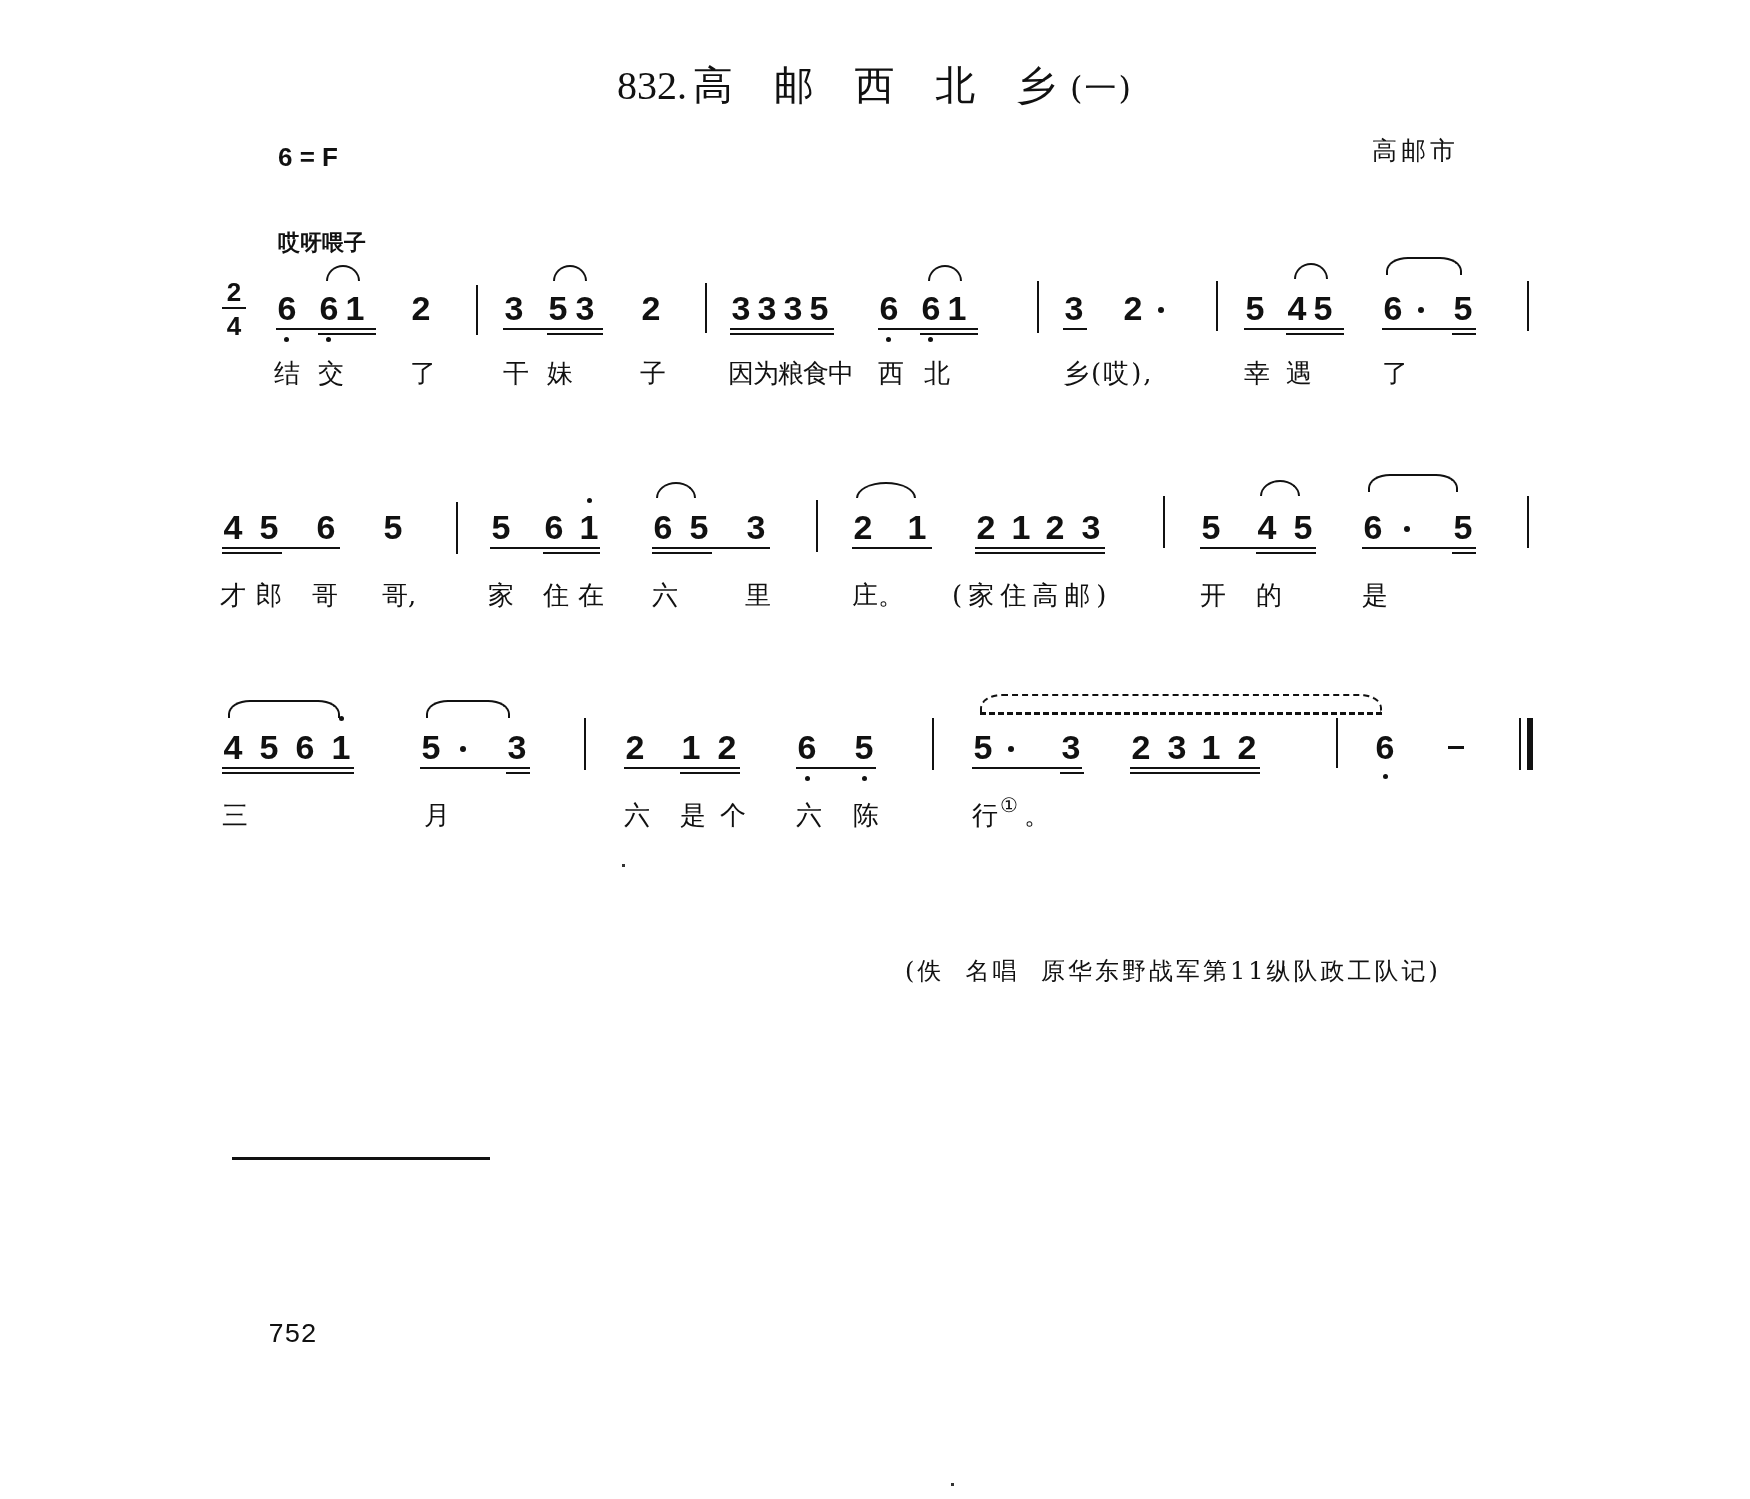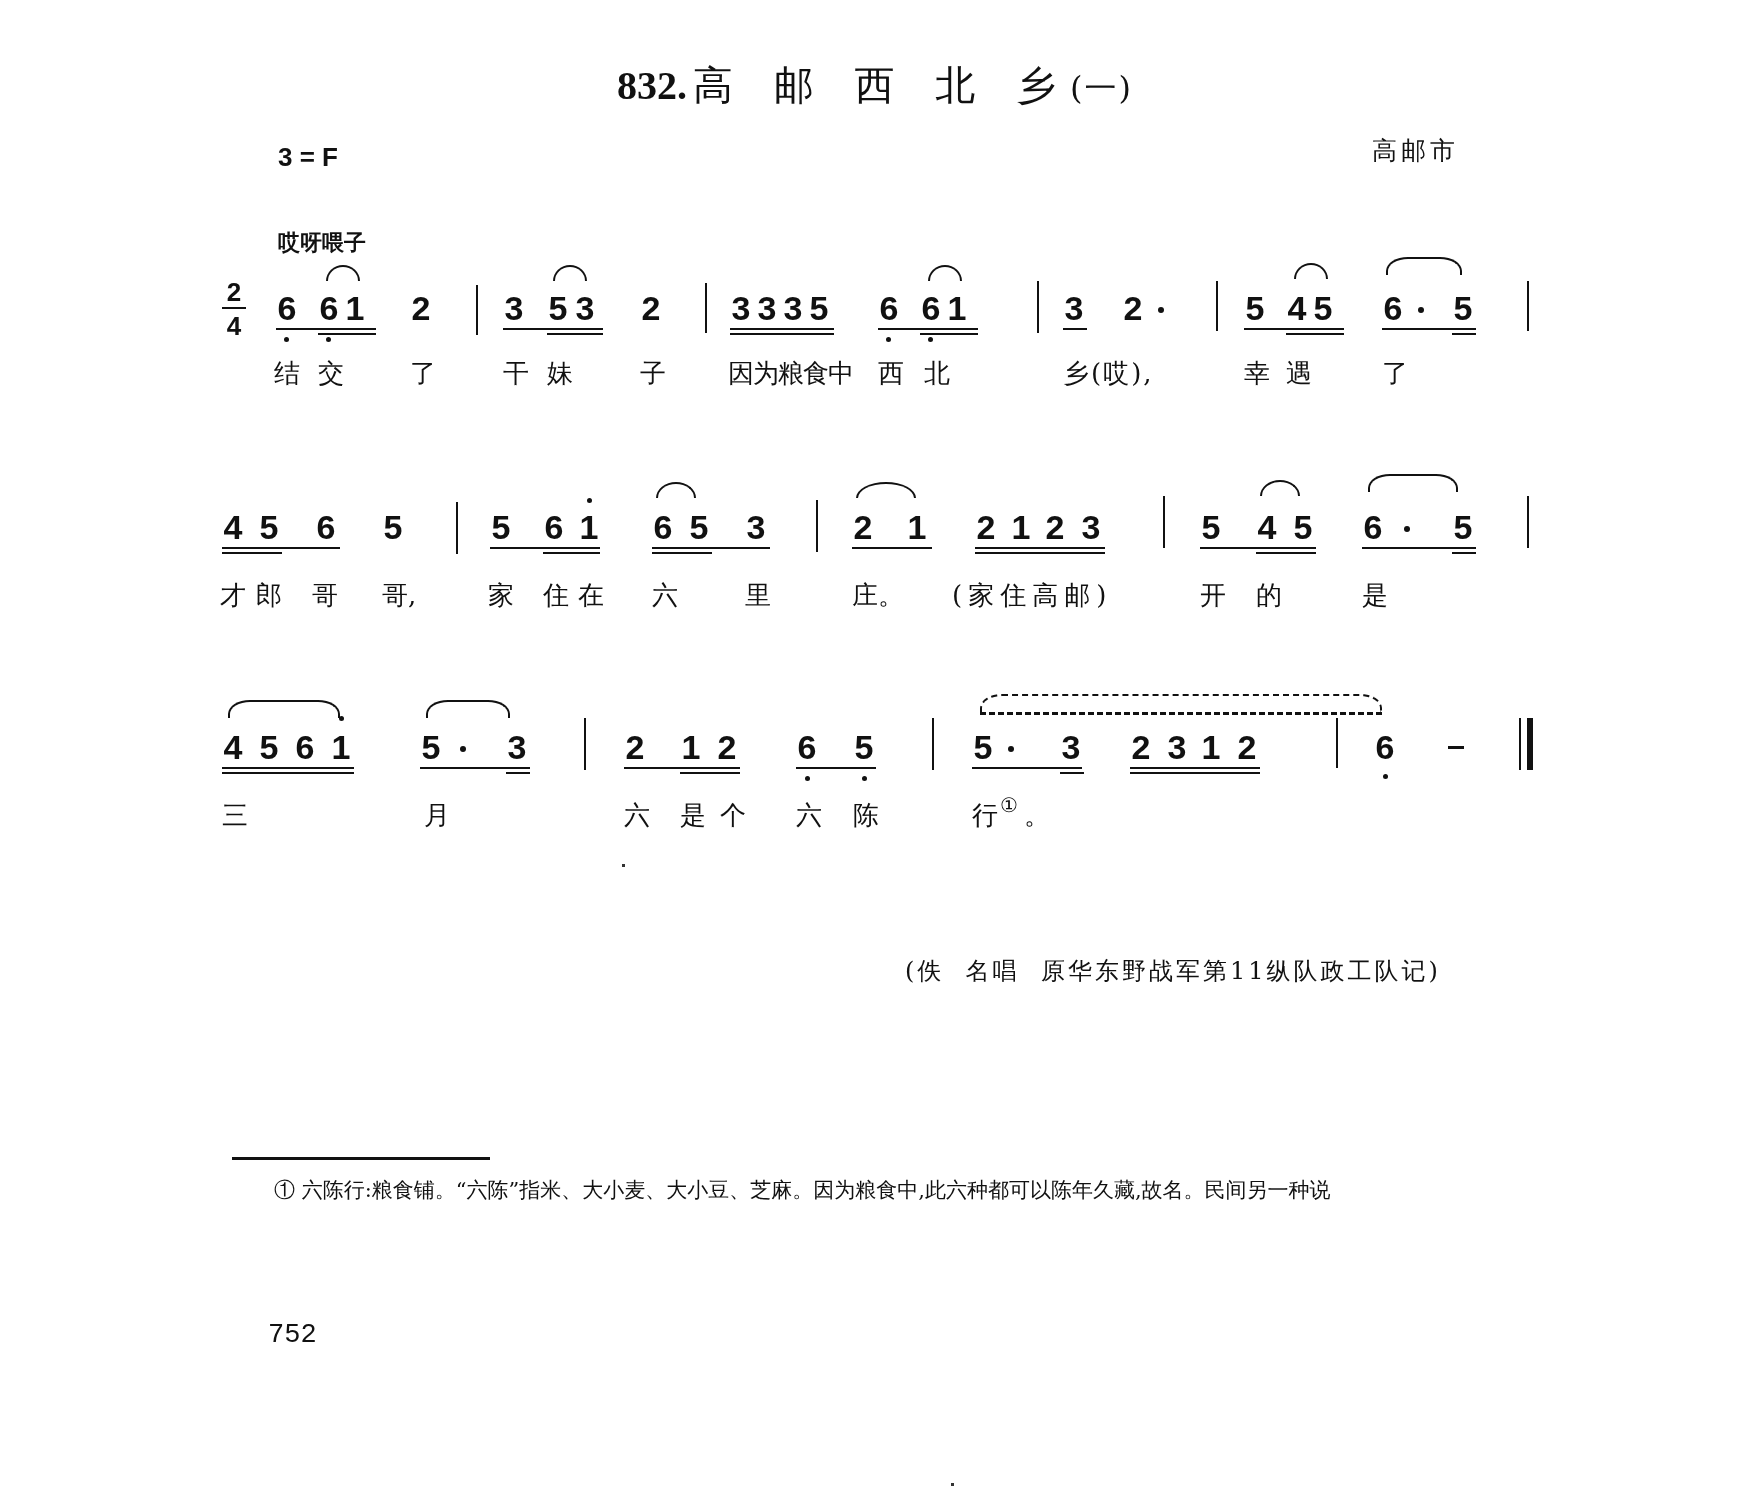--- a/index.html
+++ b/index.html
@@ -5,21 +5,21 @@
   html, body { margin: 0; padding: 0; background: #ffffff; }
   body {
     width: 1750px; height: 1499px; position: relative; overflow: hidden;
     font-family: "DejaVu Serif", "Liberation Serif", serif; color: #111;
   }
   .abs { position: absolute; }
   .title {
     left: 0; width: 1750px; top: 58px; text-align: center;
     font-size: 40px; letter-spacing: 14px; font-weight: normal;
   }
-  .title .num { font-family: "Liberation Serif", serif; font-weight: bold; letter-spacing: 0; margin-right: 6px; }
+  .title .num { font-family: "Liberation Serif", serif; font-weight: normal; letter-spacing: 0; margin-right: 6px; }
   .key { left: 278px; top: 142px; font-family: "Liberation Sans", sans-serif; font-size: 26px; font-weight: bold; }
   .region { left: 1372px; top: 134px; font-size: 25px; letter-spacing: 4px; }
   .tempo { left: 278px; top: 228px; font-size: 22px; font-weight: bold; }
 
   .staff { left: 0; width: 1750px; height: 150px; }
   .note {
     position: absolute; font-family: "Liberation Sans", sans-serif; font-weight: bold;
     font-size: 34px; line-height: 34px; width: 22px; text-align: center;
   }
   .dot-below { position: absolute; width: 5px; height: 5px; background: #111; border-radius: 50%; }
@@ -48,21 +48,21 @@
   .footnote .fn1 { display: block; text-indent: 44px; }
   .page-num { left: 268px; top: 1320px; font-family: "Liberation Mono", monospace; font-size: 27px; }
   .speck { left: 951px; top: 1483px; width: 3px; height: 3px; background: #333; }
 </style>
 </head>
 <body>
 
 <div class="abs title">
   <span class="num">832.</span><span>高 邮 西 北 乡</span><span style="letter-spacing:2px;font-size:32px;">(一)</span>
 </div>
-<div class="abs key">3 = F</div>
+<div class="abs key">6 = F</div>
 <div class="abs region">高邮市</div>
 <div class="abs tempo">哎呀喂子</div>
 
 <div class="abs staff" style="top:255px;">
 
   <div class="timesig" style="left:222px; top:22px;">2</div>
   <div class="timesig-line" style="left:222px; top:52px;"></div>
   <div class="timesig" style="left:222px; top:56px;">4</div>
 
   <span class="note" style="left:276px; top:36px;">6</span>
@@ -268,17 +268,16 @@
   <span class="lyric" style="left:972px; top:800px;">行</span>
   <span class="lyric" style="left:1000px; top:790px; font-size:20px;">①</span>
   <span class="lyric" style="left:1024px; top:800px;">。</span>
 </div>
 <div class="abs" style="left:622px; top:864px; width:3px; height:3px; background:#333;"></div>
 
 <div class="abs credit">(佚  名唱  原华东野战军第11纵队政工队记)</div>
 
 <div class="abs fn-rule"></div>
 <div class="abs footnote">
-  <span class="fn1">① 六陈行:粮食铺。“六陈”指米、大小麦、大小豆、芝麻。因为粮食中,此六种都可以陈年久藏,故名。民间另一种说</span>
 </div>
 
 <div class="abs page-num">752</div>
 <div class="abs speck"></div>
 
 </body></html>

